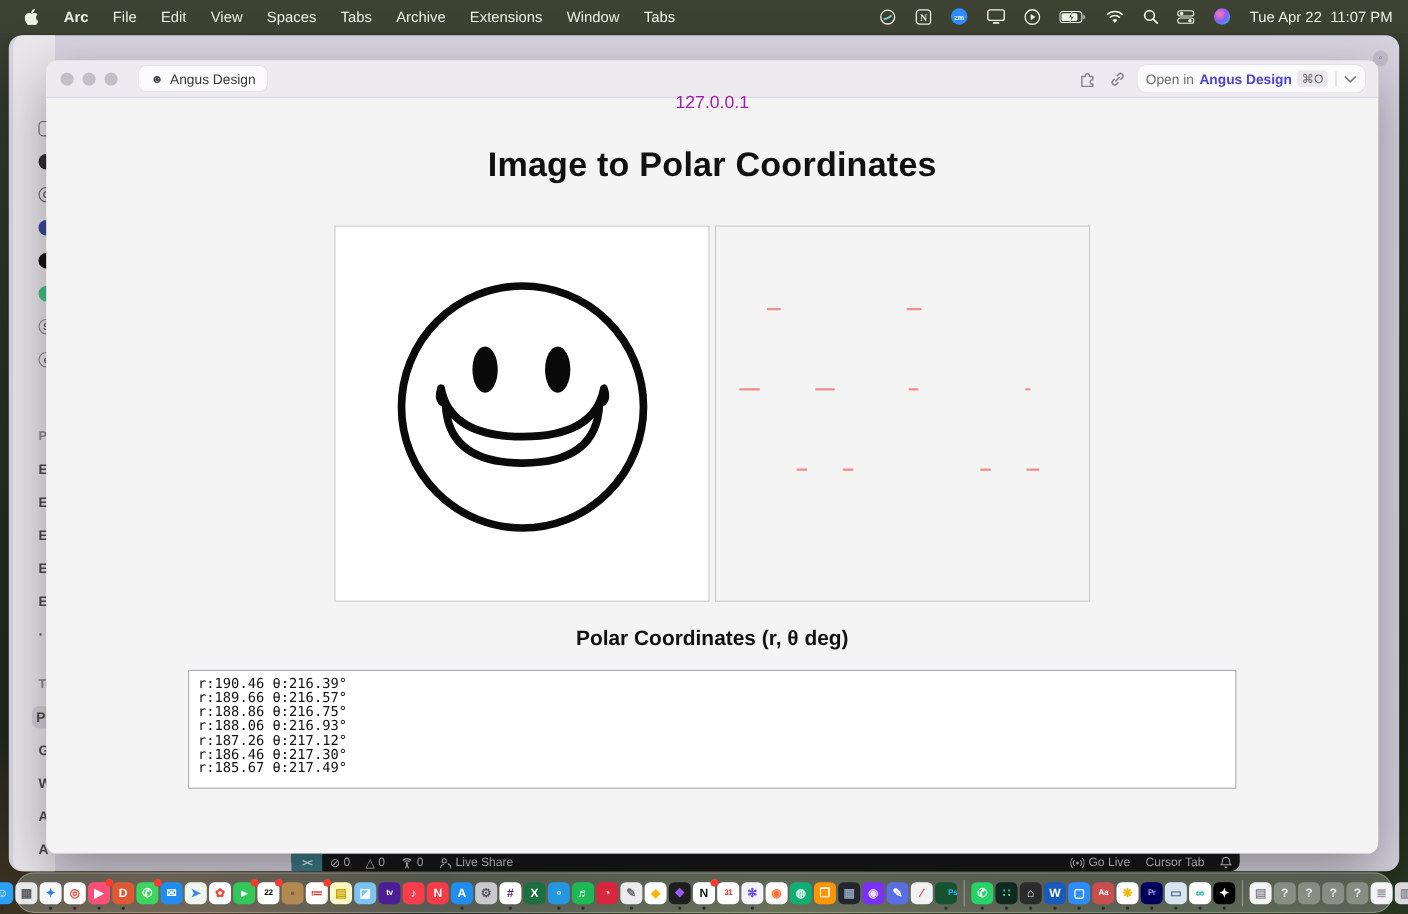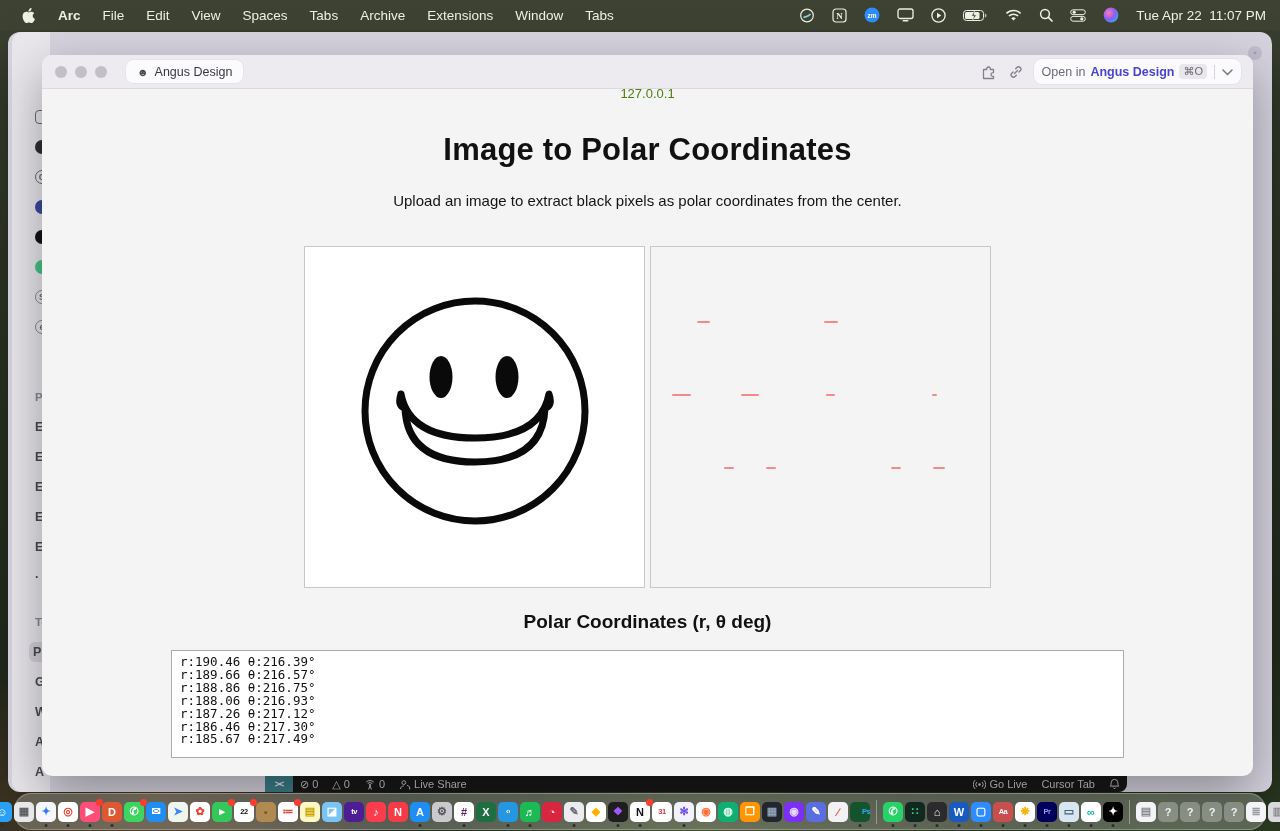--- a/index.html
+++ b/index.html
@@ -56,21 +56,21 @@
     border-radius:10px; overflow:hidden; background:#f5f4f5;
     box-shadow:0 18px 50px rgba(0,0,0,.35); z-index:10; }
   .fw-header { height:34px; background:#edeaf0; border-bottom:1px solid #dcd8e0;
     display:flex; align-items:center; position:relative; }
   .traffic { display:flex; gap:8px; padding-left:13px; }
   .tl { width:12px; height:12px; border-radius:50%; background:#c3bfc7; }
   .tab-pill { display:flex; align-items:center; gap:6px; margin-left:19px; height:23px;
     background:#fbfafc; border-radius:7px; padding:0 11px; box-shadow:0 0 0 0.5px #dedae2;
     font-size:12.5px; color:#3a3740; }
   .tab-fav { font-size:11px; color:#4a4750; }
-  .fw-url { position:absolute; left:0; right:0; text-align:center; font-size:13px; color:#4d7c0f; pointer-events:none;margin-top:44px; }
+  .fw-url { position:absolute; left:0; right:0; text-align:center; font-size:16px; color:#a21caf; pointer-events:none;margin-top:44px; }
   .fw-actions { margin-left:auto; display:flex; align-items:center; gap:10px; padding-right:12px; }
   .hico { display:flex; align-items:center; opacity:.9; }
   .openin { display:flex; align-items:center; gap:5px; height:25px; background:#fbfafc;
     border-radius:8px; padding:0 8px; box-shadow:0 0 0 0.5px #dedae2; font-size:12.5px; color:#6f6a76; }
   .openin-app { color:#4a43d6; font-weight:bold; }
   .kbd { background:#e9e6ec; border-radius:4px; font-size:11px; padding:1px 4px; color:#6f6a76; }
   .openin .vdiv { width:1px; height:14px; background:#d8d4dc; margin:0 2px; }
 
   
   .fw-page { position:relative; height:686px; text-align:center; color:#111; }
@@ -342,21 +342,20 @@
           <svg width="11" height="7" viewBox="0 0 11 7">
               <path d="M1 1l4.5 4.5L10 1" stroke="#7a767e" stroke-width="1.5" fill="none" stroke-linecap="round"></path>
             </svg>
         </span>
       </div>
     </div>
   </div>
 
   <div class="fw-page">
     <h1>Image to Polar Coordinates</h1>
-    <p class="subtitle">Upload an image to extract black pixels as polar coordinates from the center.</p>
 
     <div class="panels-row">
 
       <div class="canvas src-canvas">
         <svg width="240" height="240" viewBox="0 0 240 240" style="margin-top:-12px">
           <circle cx="120" cy="120" r="110" fill="none" stroke="#0a0a0a" stroke-width="7"></circle>
           <ellipse cx="86" cy="86" rx="11.5" ry="21" fill="#0a0a0a"></ellipse>
           <ellipse cx="152" cy="86" rx="11.5" ry="21" fill="#0a0a0a"></ellipse>
           <path d="M46 103 q -4 12 4 14 q 2 54 70 54 q 68 0 70 -54 q 8 -2 4 -14 q -8 44 -74 44 q -66 0 -74 -44" fill="none" stroke="#0a0a0a" stroke-width="7" stroke-linecap="round" stroke-linejoin="round"></path>
         </svg>

